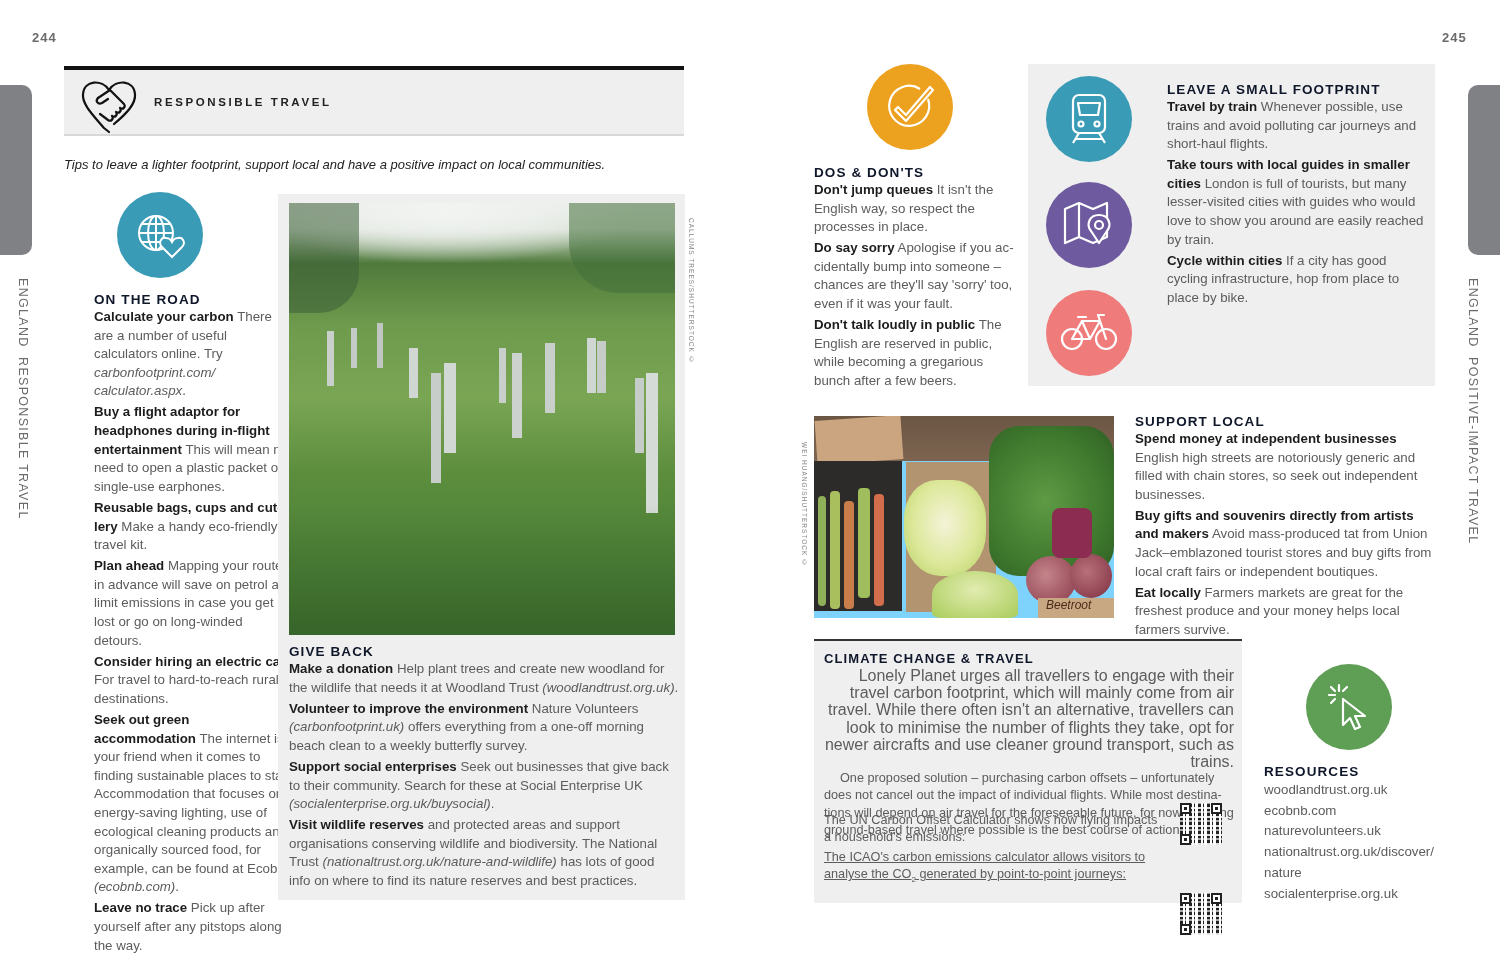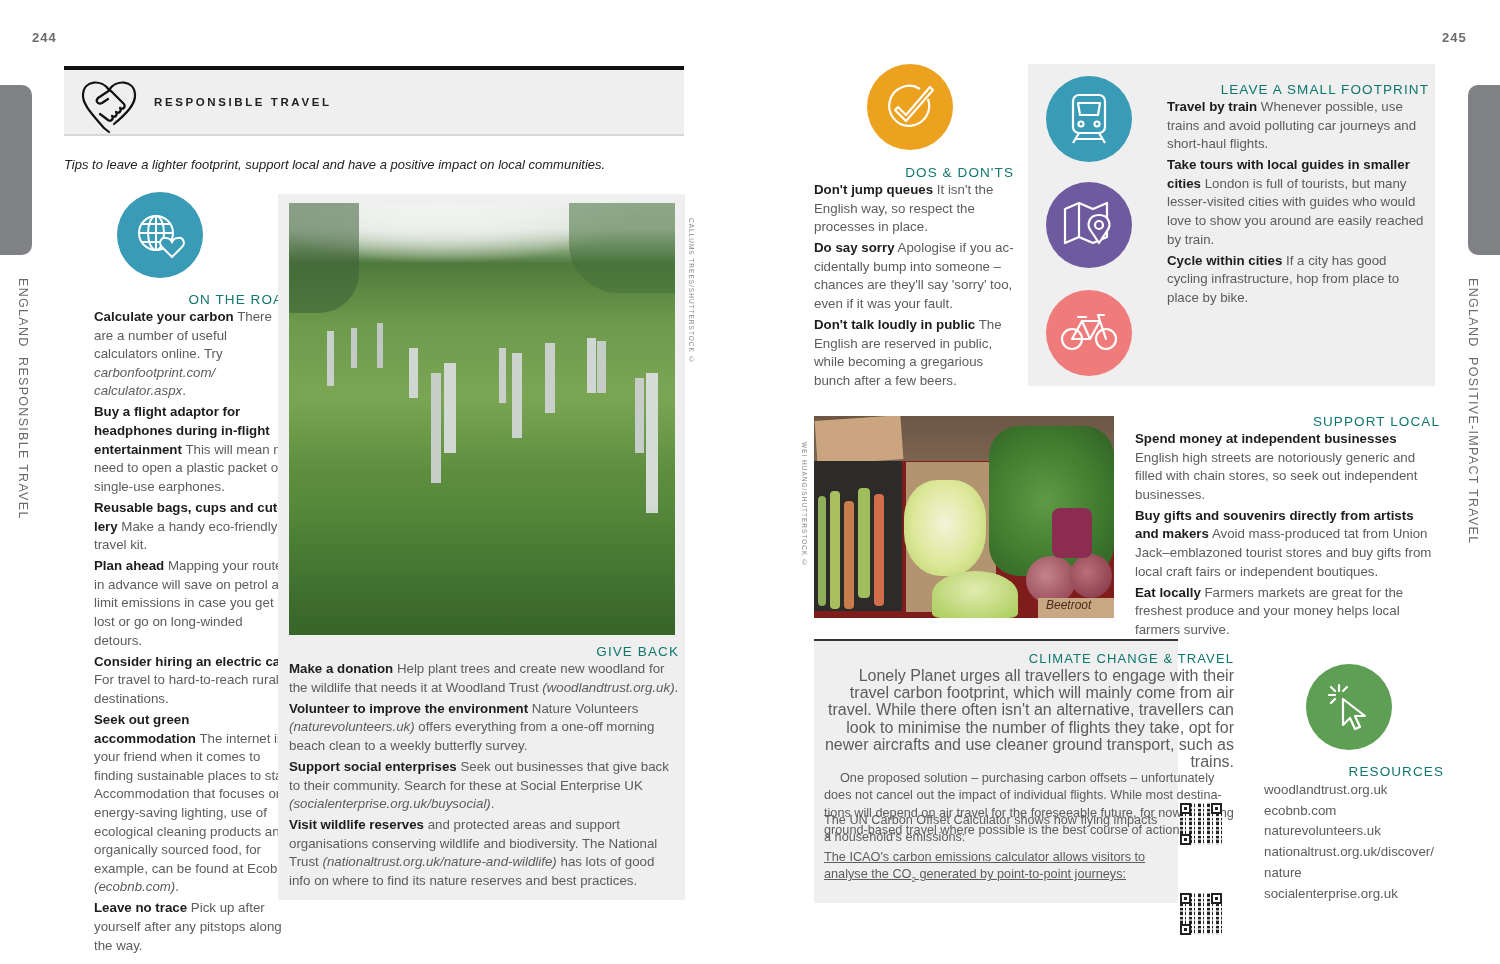--- a/index.html
+++ b/index.html
@@ -15,21 +15,21 @@
     white-space: pre;
   }
 
   .header-box { background: #efefef; border-top: 4px solid #111; box-shadow: 0 2px 0 #d8d8d8; }
   .header-title { font-size: 11.5px; font-weight: bold; letter-spacing: 2.6px; color: #222; }
 
   .intro { font-size: 13px; font-style: italic; color: #222; font-family: "Liberation Sans", sans-serif; }
 
   .circle { border-radius: 50%; display: flex; align-items: center; justify-content: center; }
 
-  .sec-title { font-size: 13.5px; letter-spacing: 1.1px; color: #0f766e; font-weight: normal; margin-bottom: 1px; text-align: right; }
+  .sec-title { font-size: 13.5px; letter-spacing: 1.1px; color: #0f172a; font-weight: bold; margin-bottom: 1px; }
   .tips { font-size: 13.3px; line-height: 18.6px; color: #5c5c5c; }
   .tip { margin-bottom: 2.5px; }
   .tip b { color: #1d1d1d; font-weight: bold; }
   .tip i { }
 
   .grey-panel { background: #efefef; }
 
   .photo { overflow: hidden; }
   .credit { writing-mode: vertical-rl; font-size: 6.5px; letter-spacing: 1px; color: #8a8a8a; white-space: nowrap; }
 
@@ -111,21 +111,21 @@
     <div class="abs" style="left:308px;top:138px;width:9px;height:52px;background:#c6ccc8;"></div>
     <div class="abs" style="left:357px;top:170px;width:12px;height:140px;background:#d5dbd7;"></div>
     <div class="abs" style="left:346px;top:175px;width:9px;height:75px;background:#c6ccc8;"></div>
     <div class="abs" style="left:0;top:300px;width:100%;height:132px;background:linear-gradient(180deg,transparent,rgba(40,80,30,.35));"></div>
   </div>
   <div class="abs credit" style="left:410px;top:24px;">CALLUMS TREES/SHUTTERSTOCK ©</div>
   <div class="abs" style="left:11px;top:450px;width:390px;">
     <div class="sec-title">GIVE BACK</div>
     <div class="tips">
       <p class="tip"><b>Make a donation</b><span> Help plant trees and create new woodland for the wildlife that needs it at Woodland Trust </span><i>(woodlandtrust.org.uk)</i><span>.</span></p>
-      <p class="tip"><b>Volunteer to improve the environment</b><span> Nature Volunteers </span><i>(naturevolunteers.uk)</i><span> offers everything from a one-off morning beach clean to a weekly butterfly survey.</span></p>
+      <p class="tip"><b>Volunteer to improve the environment</b><span> Nature Volunteers </span><i>(carbonfootprint.uk)</i><span> offers everything from a one-off morning beach clean to a weekly butterfly survey.</span></p>
       <p class="tip"><b>Support social enterprises</b><span> Seek out businesses that give back to their community. Search for these at Social Enterprise UK </span><i>(socialenterprise.org.uk/buysocial)</i><span>.</span></p>
       <p class="tip"><b>Visit wildlife reserves</b><span> and protected areas and support organisations conserving wildlife and biodiversity. The National Trust </span><i>(nationaltrust.org.uk/nature-and-wildlife)</i><span> has lots of good info on where to find its nature reserves and best practices.</span></p>
     </div>
   </div>
 </div>
 
 <div class="abs circle" style="left:867px;top:64px;width:86px;height:86px;background:#eda21f;">
   <svg width="56" height="56" viewBox="0 0 56 56" fill="none" stroke="#fff" stroke-width="2.2" stroke-linejoin="round">
     <path d="M46 20 A20 20 0 1 1 38 10"></path>
     <path d="M16 28 L24 36 L48 8 L51 11 L24 42 L13 31 Z"></path>
@@ -170,21 +170,21 @@
     <div class="sec-title">LEAVE A SMALL FOOTPRINT</div>
     <div class="tips">
       <p class="tip"><b>Travel by train</b><span> Whenever possible, use trains and avoid polluting car journeys and short-haul flights.</span></p>
       <p class="tip"><b>Take tours with local guides in smaller cities</b><span> London is full of tourists, but many lesser-visited cities with guides who would love to show you around are easily reached by train.</span></p>
       <p class="tip"><b>Cycle within cities</b><span> If a city has good cycling infrastructure, hop from place to place by bike.</span></p>
     </div>
   </div>
 </div>
 
 <div class="abs credit" style="left:801px;top:442px;">WEI HUANG/SHUTTERSTOCK ©</div>
-<div class="abs photo" style="left:814px;top:416px;width:300px;height:202px;background:#7f1d1d;">
+<div class="abs photo" style="left:814px;top:416px;width:300px;height:202px;background:#7dd3fc;">
   <div class="abs" style="left:0;top:0;width:100%;height:45px;background:linear-gradient(180deg,#6b5644,#7d6450);"></div>
   <div class="abs" style="left:2px;top:2px;width:86px;height:44px;background:#caa57f;transform:rotate(-4deg);"></div>
   <div class="abs" style="left:0;top:45px;width:88px;height:150px;background:#2d2b2a;"></div>
   <div class="abs" style="left:4px;top:80px;width:8px;height:110px;background:#8fb058;border-radius:4px;"></div>
   <div class="abs" style="left:16px;top:75px;width:10px;height:118px;background:#a9bf5e;border-radius:4px;"></div>
   <div class="abs" style="left:30px;top:85px;width:10px;height:108px;background:#c97d4a;border-radius:4px;"></div>
   <div class="abs" style="left:44px;top:72px;width:12px;height:110px;background:#9fbd5a;border-radius:4px;"></div>
   <div class="abs" style="left:60px;top:78px;width:10px;height:112px;background:#d26e4c;border-radius:4px;"></div>
   <div class="abs" style="left:92px;top:46px;width:90px;height:150px;background:#b39471;"></div>
   <div class="abs" style="left:90px;top:64px;width:82px;height:96px;background:radial-gradient(ellipse at 50% 45%,#f4f3d8,#dde89a 55%,#b4cf62);border-radius:40% 40% 45% 45%;"></div>
@@ -197,21 +197,21 @@
 </div>
 <div class="abs" style="left:1135px;top:414px;width:305px;">
   <div class="sec-title">SUPPORT LOCAL</div>
   <div class="tips">
     <p class="tip"><b>Spend money at independent businesses</b><span> English high streets are notoriously generic and filled with chain stores, so seek out independent businesses.</span></p>
     <p class="tip"><b>Buy gifts and souvenirs directly from artists and makers</b><span> Avoid mass-produced tat from Union Jack–emblazoned tourist stores and buy gifts from local craft fairs or independent boutiques.</span></p>
     <p class="tip"><b>Eat locally</b><span> Farmers markets are great for the freshest produce and your money helps local farmers survive.</span></p>
   </div>
 </div>
 
-<div class="abs grey-panel" style="left:814px;top:639px;width:364px;height:264px;border-top:2px solid #333;">
+<div class="abs grey-panel" style="left:814px;top:639px;width:428px;height:264px;border-top:2px solid #333;">
   <div class="abs" style="left:10px;top:10px;width:410px;">
     <div class="sec-title" style="font-size:13px;">CLIMATE CHANGE &amp; TRAVEL</div>
     <p class="tips" style="font-size:16px;line-height:17.2px;text-align:right;">Lonely Planet urges all travellers to engage with their travel carbon footprint, which will mainly come from air travel. While there often isn't an alternative, travellers can look to minimise the number of flights they take, opt for newer aircrafts and use cleaner ground transport, such as trains.</p>
     <p class="tips" style="font-size:12.7px;line-height:17.2px;text-indent:16px;">One proposed solution – purchasing carbon offsets – unfortunately does not cancel out the impact of individual flights. While most destina-tions will depend on air travel for the foreseeable future, for now pursuing ground-based travel where possible is the best course of action.</p>
   </div>
   <p class="abs tips" style="left:10px;top:171px;width:340px;font-size:12.7px;line-height:17.2px;">The UN Carbon Offset Calculator shows how flying impacts a household's emissions:</p>
   <p class="abs tips" style="left:10px;top:208px;width:340px;font-size:12.7px;line-height:17.2px;text-decoration:underline;"><span>The ICAO's carbon emissions calculator allows visitors to analyse the CO</span><sub style="font-size:8px;">2</sub><span> generated by point-to-point journeys:</span></p>
   <div class="abs qr" style="left:366px;top:162px;">
     <div class="f" style="left:0;top:0;"></div>
       <div class="f" style="right:0;top:0;"></div>

